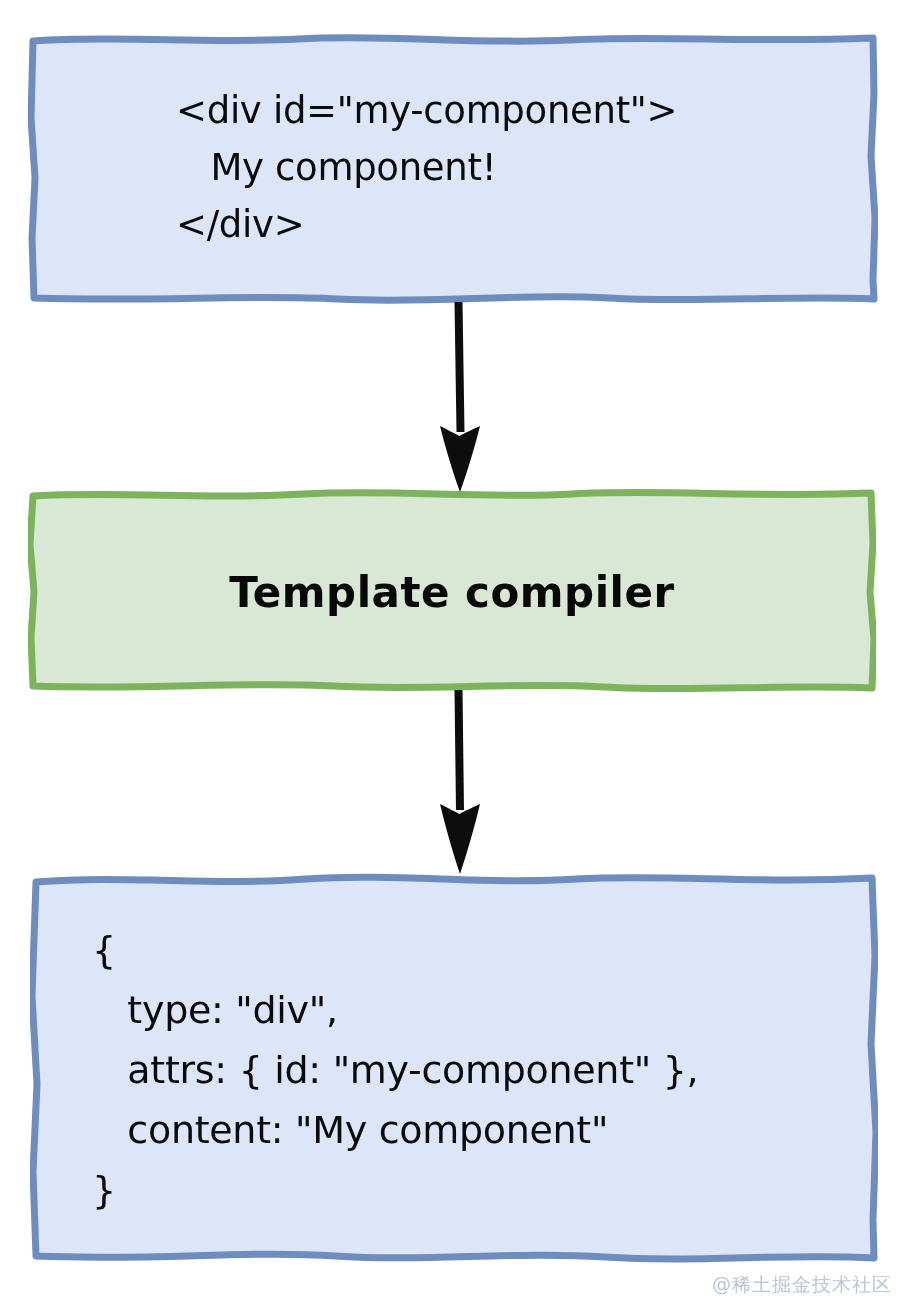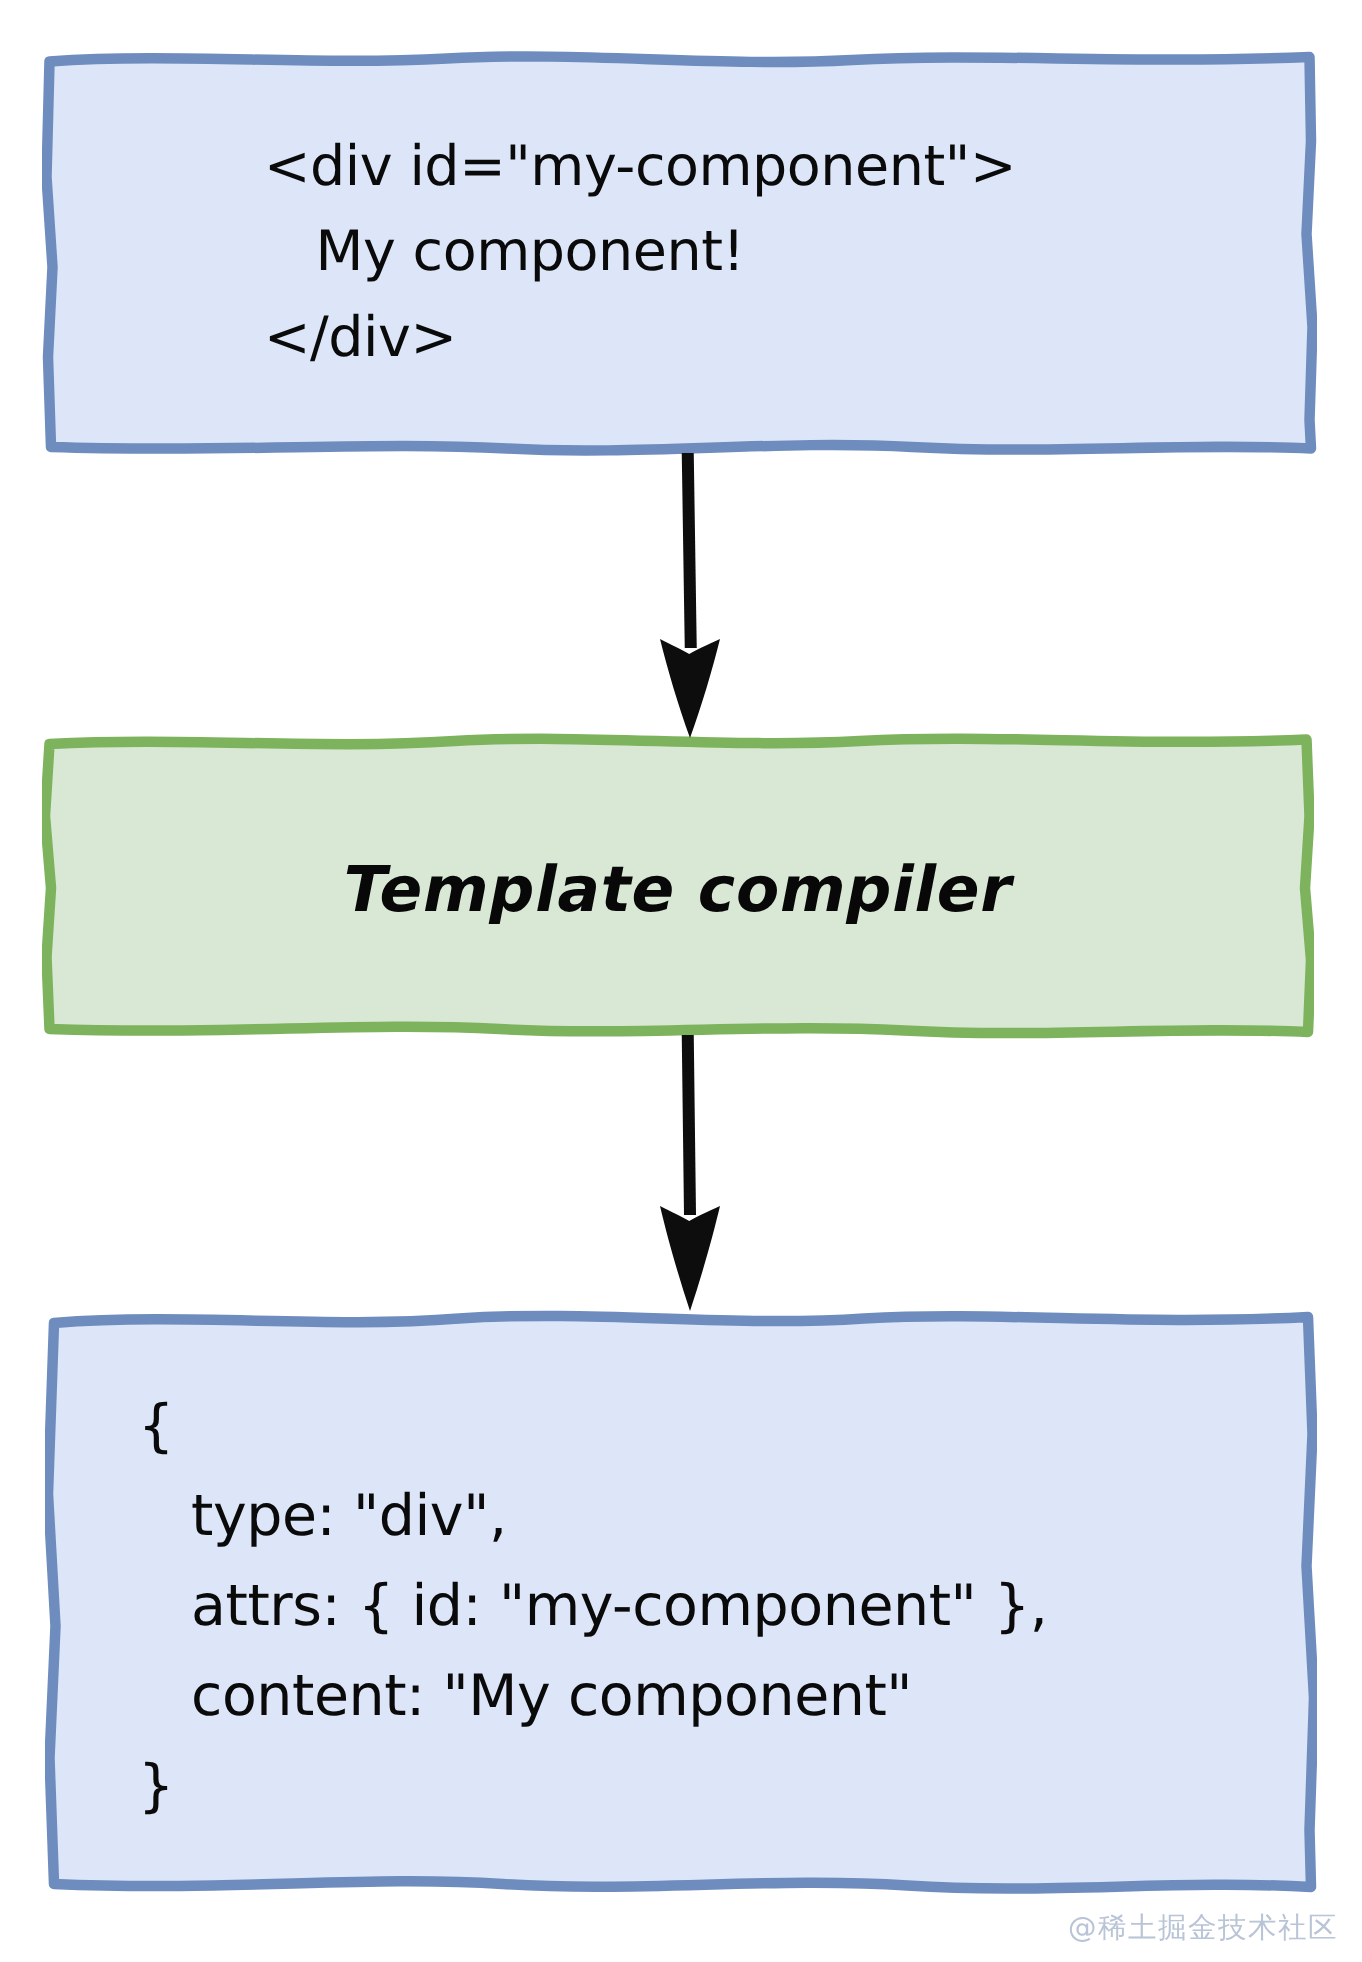--- a/index.html
+++ b/index.html
@@ -63,21 +63,20 @@
 
   .node-title {
     position: relative;
     z-index: 2;
     text-align: center;
     color: #080808;
     font-family: "DejaVu Sans", sans-serif;
     font-size: 42px;
     font-weight: bold;
     letter-spacing: 0.5px;
-    font-style: italic;
   }
 
   
   .arrow {
     position: absolute;
     z-index: 3;
   }
   .arrow svg { display: block; }
 
   

